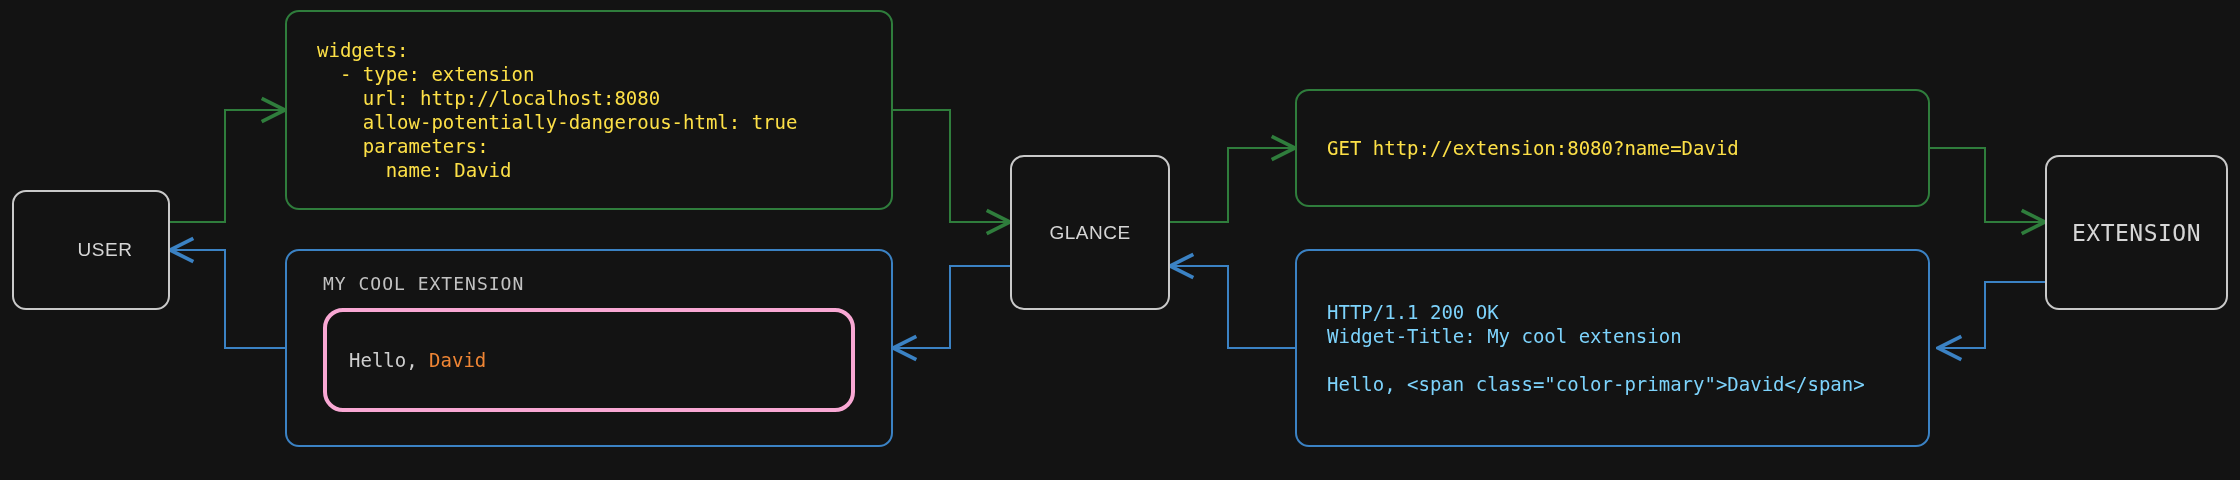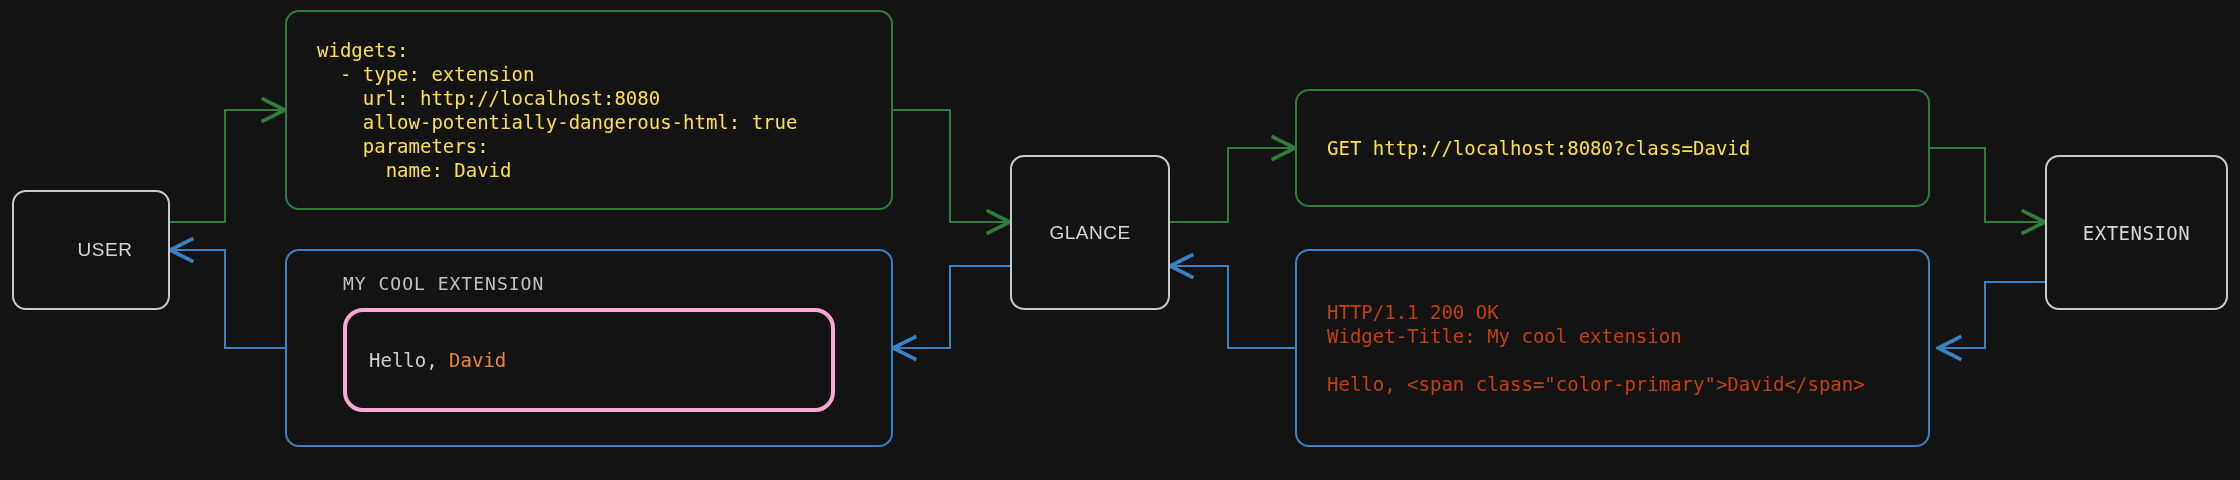--- a/index.html
+++ b/index.html
@@ -33,21 +33,21 @@
     box-sizing: border-box;
   }
   .node-label-sans {
     font-family: "Liberation Sans", sans-serif;
     font-size: 19px;
     color: #d6d6d6;
     letter-spacing: 0.5px;
   }
   .node-label-mono {
     font-family: "DejaVu Sans Mono", monospace;
-    font-size: 19px;
+    font-size: 23px;
     color: #d6d6d6;
     letter-spacing: 0.5px;
   }
   .codebox {
     position: absolute;
     border-radius: 14px;
     background: #131313;
     box-sizing: border-box;
     padding: 20px 30px;
     display: flex;
@@ -56,30 +56,30 @@
   }
   .codebox.green { border: 2px solid #2f7d3c; }
   .codebox.blue  { border: 2px solid #3b82c4; }
   .code-line {
     font-family: "DejaVu Sans Mono", monospace;
     font-size: 19px;
     line-height: 24px;
     white-space: pre;
   }
   .code-line.green { color: #fde047; }
-  .code-line.blue  { color: #c2410c; }
+  .code-line.blue  { color: #7dd3fc; }
   .code-line.blank { visibility: hidden; }
 
   .widget-box {
     position: absolute;
     border: 2px solid #3b82c4;
     border-radius: 14px;
     background: #131313;
     box-sizing: border-box;
-    padding: 22px 56px;
+    padding: 22px 36px;
   }
   .widget-title {
     font-family: "DejaVu Sans Mono", monospace;
     font-size: 18px;
     color: #c2c2c2;
     letter-spacing: 1px;
     margin-bottom: 14px;
   }
   .widget-inner {
     border: 4px solid #f9a8d4;
@@ -146,21 +146,21 @@
   <div class="codebox green" style="left:285px; top:10px; width:608px; height:200px;">
     <div class="code-line green">widgets:</div>
     <div class="code-line green">  - type: extension</div>
     <div class="code-line green">    url: http://localhost:8080</div>
     <div class="code-line green">    allow-potentially-dangerous-html: true</div>
     <div class="code-line green">    parameters:</div>
     <div class="code-line green">      name: David</div>
   </div>
 
   <div class="codebox green" style="left:1295px; top:89px; width:635px; height:118px;">
-    <div class="code-line green">GET http://localhost:8080?class=David</div>
+    <div class="code-line green">GET http://extension:8080?name=David</div>
   </div>
 
   <div class="codebox blue" style="left:1295px; top:249px; width:635px; height:198px;">
     <div class="code-line blue">HTTP/1.1 200 OK</div>
     <div class="code-line blue">Widget-Title: My cool extension</div>
     <div class="code-line blue blank">&nbsp;</div>
     <div class="code-line blue">Hello, &lt;span class="color-primary"&gt;David&lt;/span&gt;</div>
   </div>
 
   <div class="widget-box" style="left:285px; top:249px; width:608px; height:198px;">

